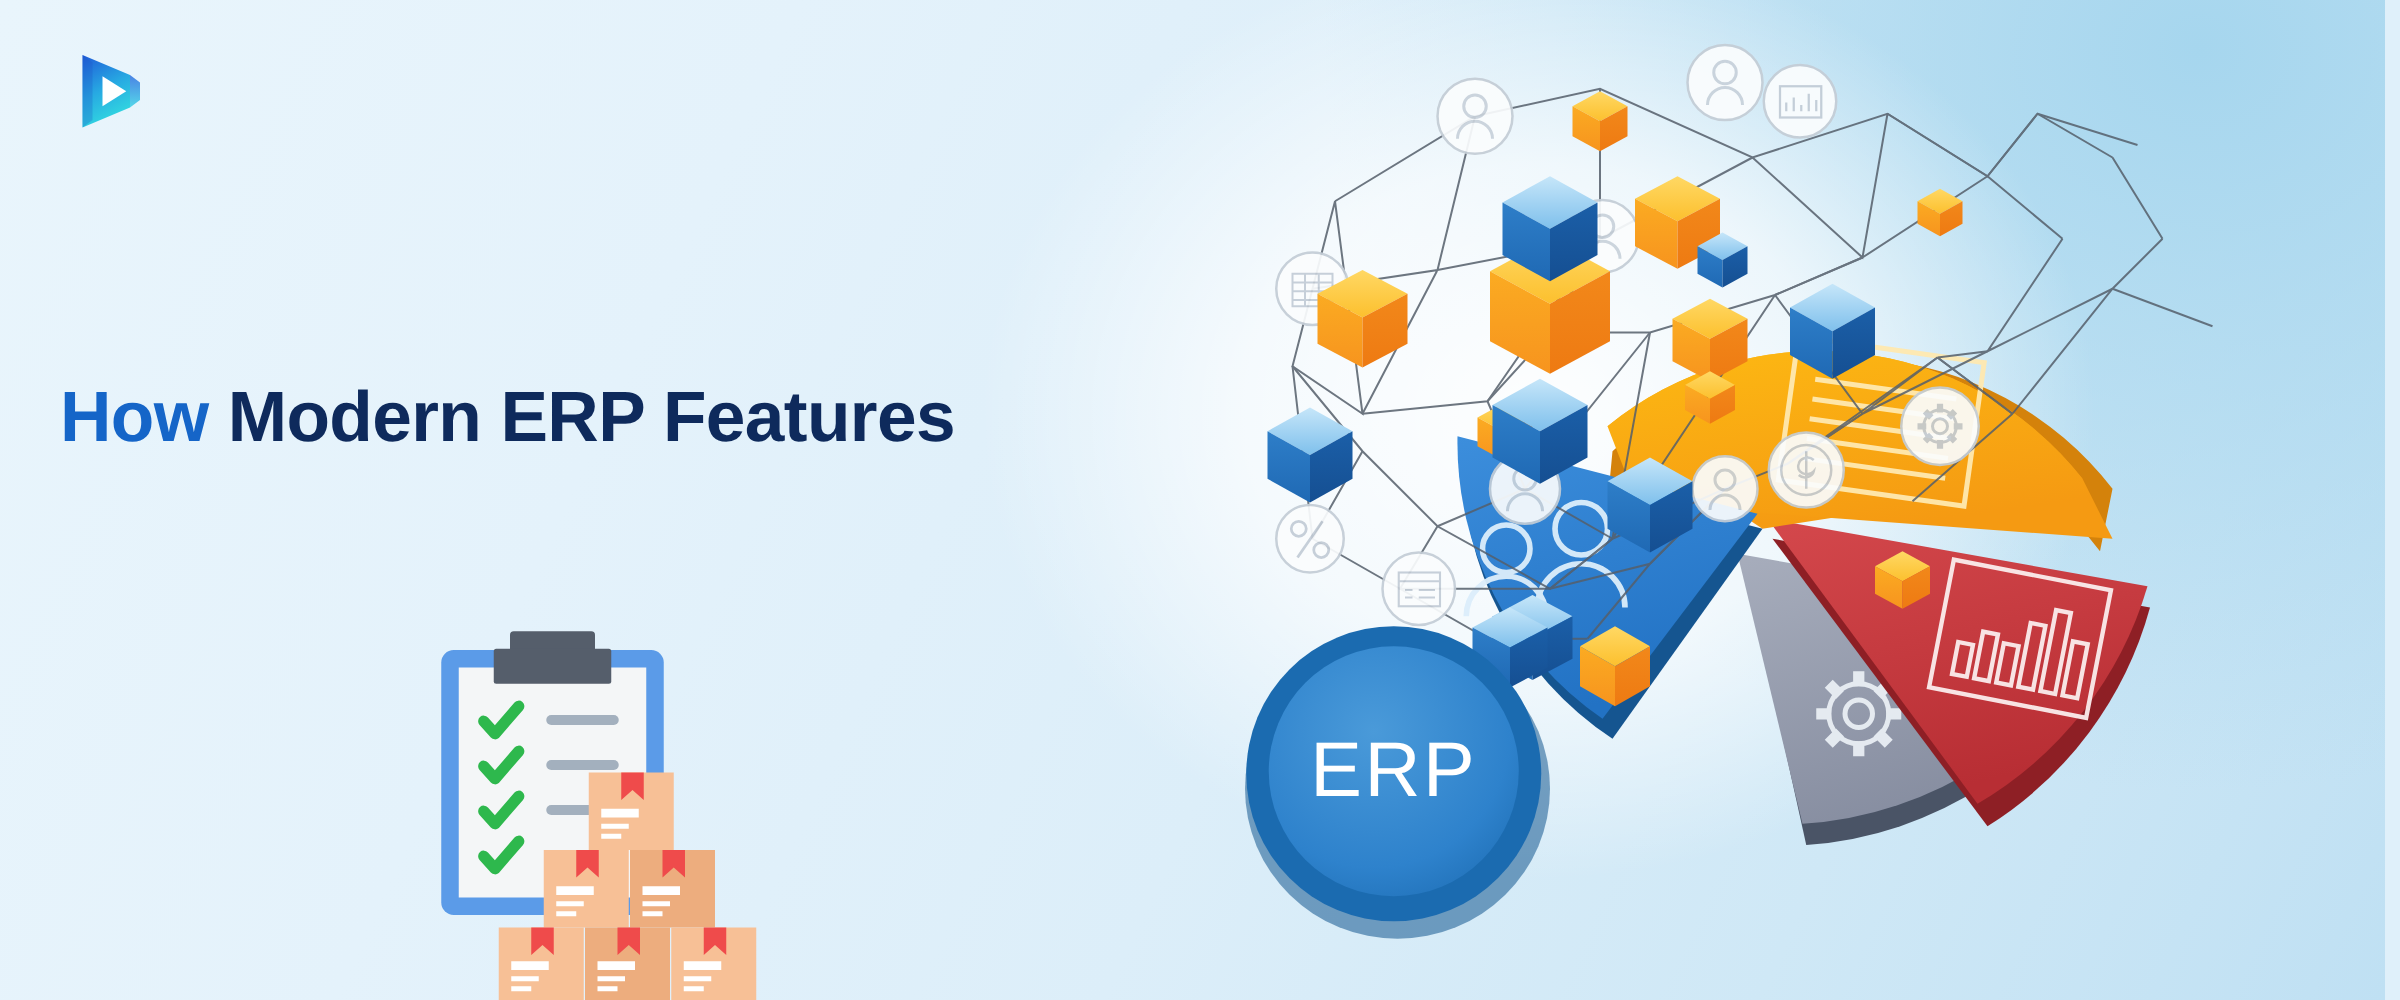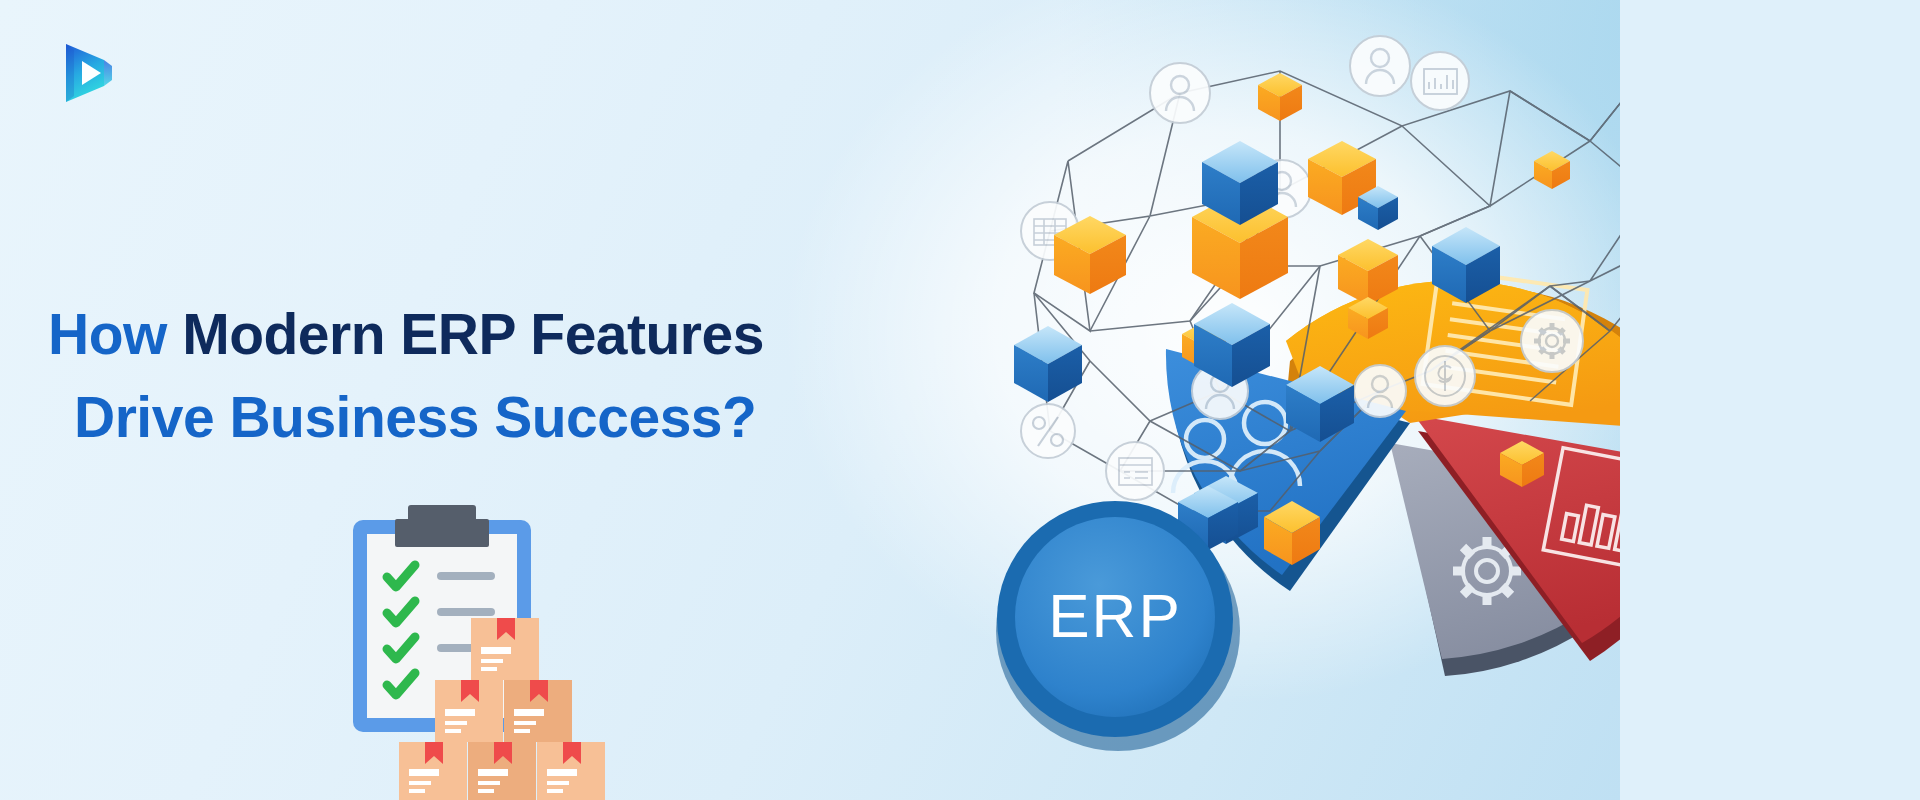--- a/index.html
+++ b/index.html
@@ -2,25 +2,26 @@
 <html><head>
 <meta charset="utf-8">
 <style>
   html,body{margin:0;padding:0;}
   body{
     width:1920px;height:800px;overflow:hidden;
     font-family:"Liberation Sans", sans-serif;
     background:#DFF0FA;
   }
   .banner{
-    position:relative;width:1620px;height:800px;overflow:hidden;
+    position:relative;width:1880px;height:800px;overflow:hidden;
     background:
       radial-gradient(ellipse 620px 520px at 1230px 330px, rgba(255,255,255,0.96) 0%, rgba(255,255,255,0.70) 38%, rgba(255,255,255,0.0) 72%),
       radial-gradient(ellipse 900px 760px at 1760px 40px, #A6D6EE 0%, rgba(166,214,238,0.45) 45%, rgba(166,214,238,0) 78%),
       linear-gradient(115deg, #E9F5FC 0%, #E4F2FB 28%, #DCEEF9 55%, #CFE8F6 78%, #BFE0F3 100%);
+    padding-left: 28px;
   }
 
   
   .logo{position:absolute;left:52px;top:36px;width:72px;height:72px;}
 
   
   .headline{
     position:absolute;left:48px;top:255px;width:960px;
     font-weight:bold;font-size:57px;line-height:1.45;
     letter-spacing:-0.5px;
@@ -61,21 +62,20 @@
       <path d="M14 8 L22 14 L22 60 L14 66 Z" fill="#1B4FC4" opacity="0.25"></path>
       <path d="M30 25 L49 37 L30 49 Z" fill="#FFFFFF"></path>
     </svg>
   </div>
 
   <h1 class="headline">
     <span class="l1">
       <span class="tk-blue">How</span>
       <span class="tk-navy">Modern ERP Features</span>
     </span>
-    <span class="l2 tk-blue">Drive Business Success?</span>
   </h1>
 
   <div class="illus-left">
     <svg width="310" height="305" viewBox="0 0 310 305">
 
       <g>
         <rect x="8" y="25" width="178" height="212" rx="10" fill="#5B9BE8"></rect>
         <rect x="22" y="39" width="150" height="184" fill="#F4F6F7"></rect>
         <rect x="63" y="10" width="68" height="36" rx="3" fill="#555E6B"></rect>
         <rect x="50" y="24" width="94" height="28" rx="2" fill="#555E6B"></rect>

